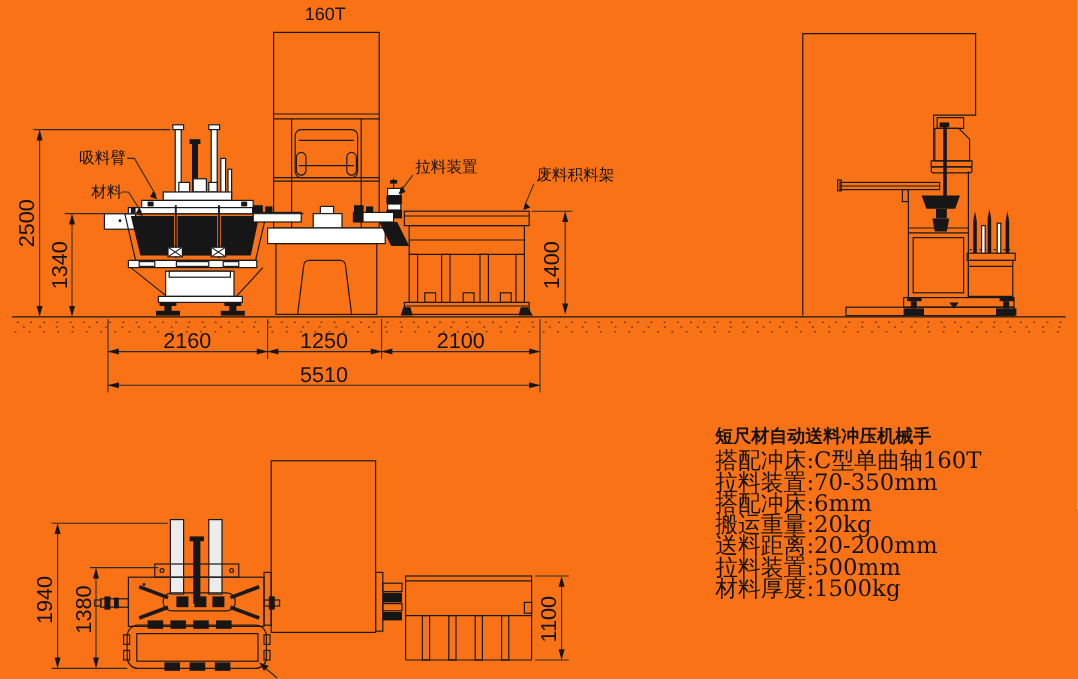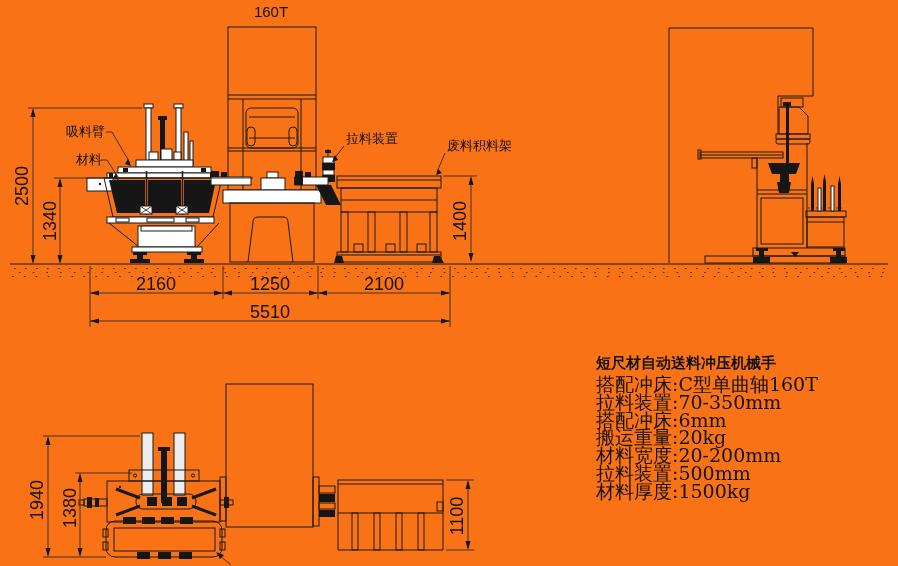--- a/index.html
+++ b/index.html
@@ -348,17 +348,17 @@
     </g>
   </g>
 </svg>
 
 <div class="specs">
   <div class="specs-title">短尺材自动送料冲压机械手</div>
   <div class="spec-line">搭配冲床:C型单曲轴160T</div>
   <div class="spec-line">拉料装置:70-350mm</div>
   <div class="spec-line">搭配冲床:6mm</div>
   <div class="spec-line">搬运重量:20kg</div>
-  <div class="spec-line">材料宽度:20-200mm</div>
+  <div class="spec-line">送料距离:20-200mm</div>
   <div class="spec-line">拉料装置:500mm</div>
   <div class="spec-line">材料厚度:1500kg</div>
 </div>
 </div>
 
 </body></html>

